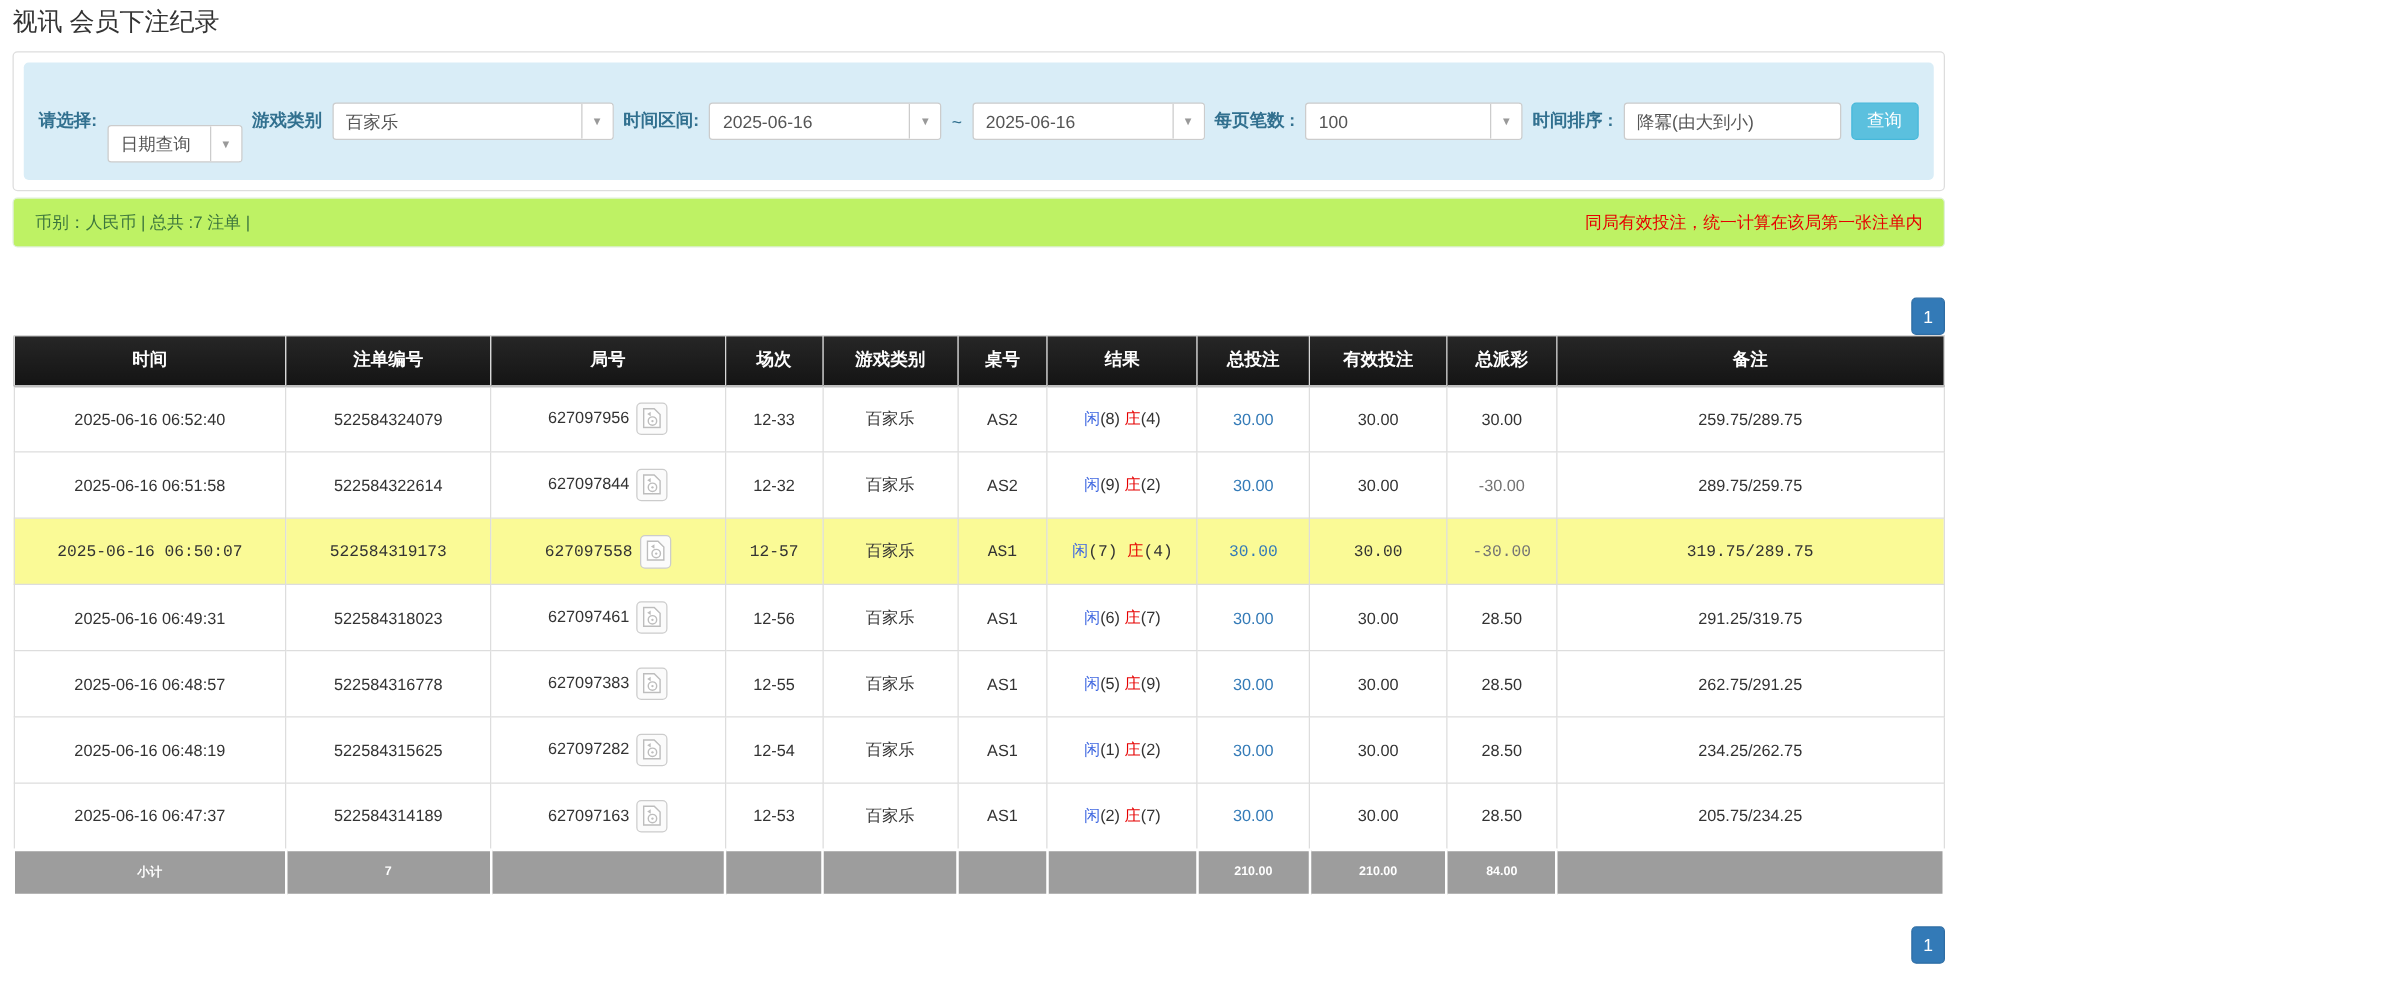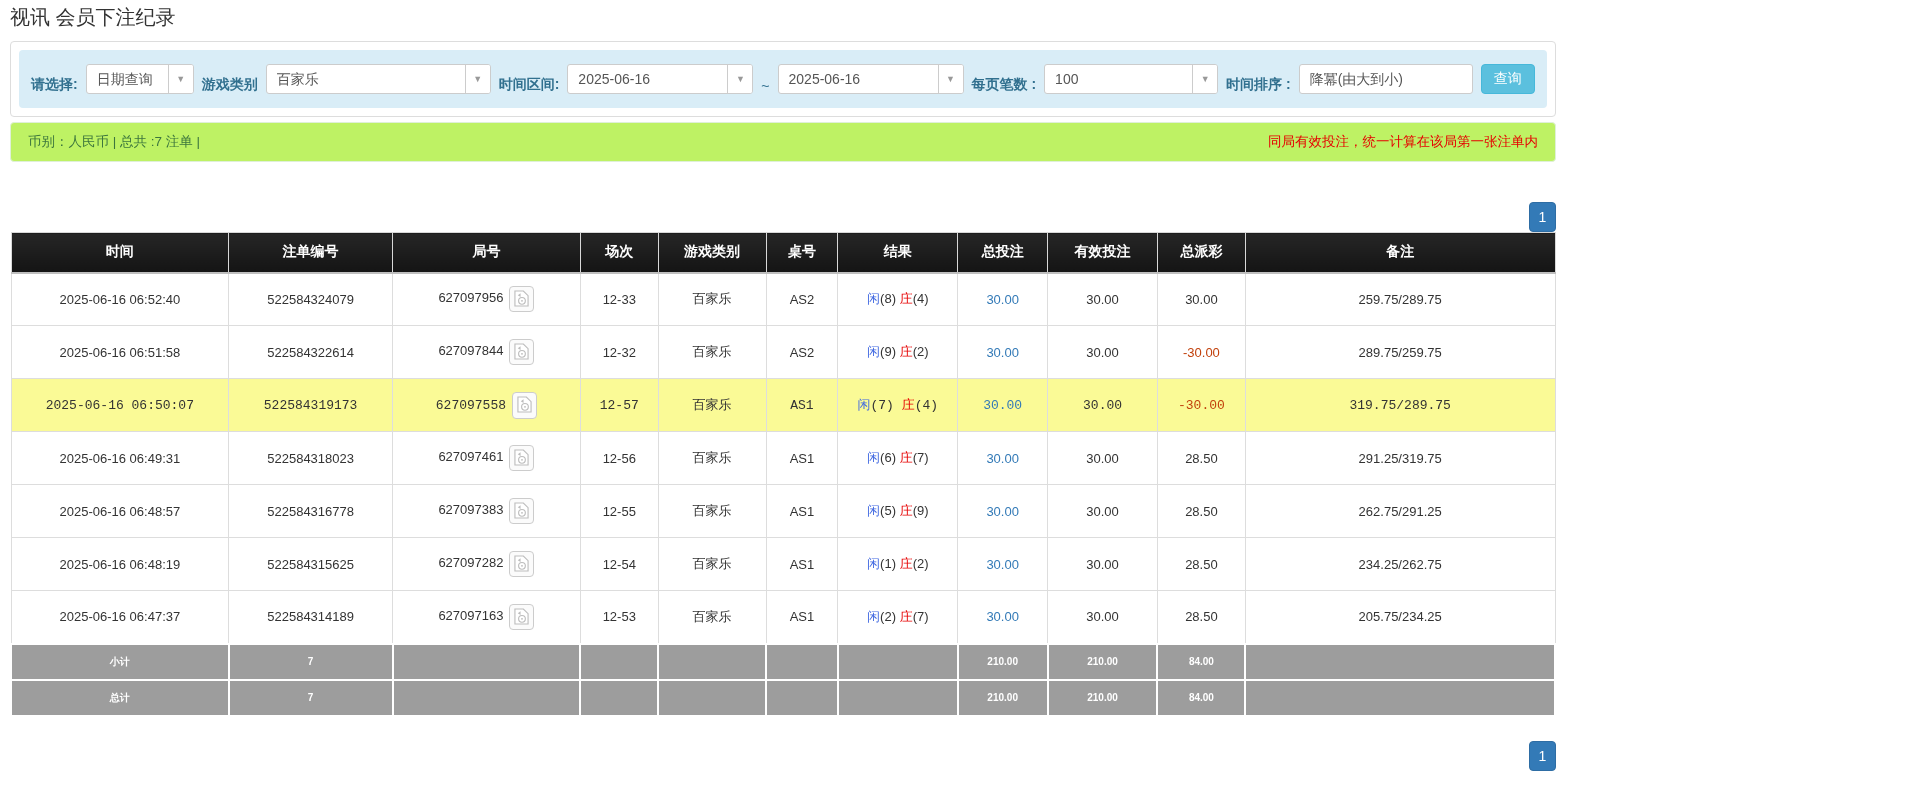--- a/index.html
+++ b/index.html
@@ -11,34 +11,34 @@
   }
   .content { width:1546px; margin-left:10px; }
 
   
   .page-title { font-size:20px; font-weight:500; color:#333; padding:4px 0 10px 0; }
 
   
   .filter-outer { border:1px solid #ddd; border-radius:4px; padding:8px; background:#fff; }
   .filter-strip {
     background:#d9edf7; border-radius:4px; padding:14px 12px;
-    display:flex; align-items:flex-end; gap:8px; font-size:14px;
+    display:flex; align-items:center; gap:8px; font-size:14px;
   }
   .f-label { color:#31708f; font-weight:bold; white-space:nowrap; }
   .combo {
     display:flex; align-items:stretch; background:#fff;
     border:1px solid #ccc; border-radius:3px; height:30px; overflow:hidden;
   }
   .combo .val { padding:0 10px; line-height:28px; color:#555; flex:1; white-space:nowrap; font-size:14px; }
   .combo .arrow {
     width:25px; border-left:1px solid #ccc; background:#fff;
     display:flex; align-items:center; justify-content:center;
     color:#999; font-size:9px; cursor:pointer;
   }
-  .w-select  { width:108px; }
+  .w-select  { width:108px;margin-top:36px; }
   .w-game    { width:225px; }
   .w-date    { width:186px; }
   .w-size    { width:174px; }
   .w-sort    { width:174px;flex-direction:column; }
   .tilde { color:#31708f; }
   .btn-search {
     background:#5bc0de; border:1px solid #46b8da; color:#fff;
     height:30px; padding:0 12px; border-radius:4px; font-size:14px; cursor:pointer;
     font-family:Liberation Sans, sans-serif;
   }
@@ -66,21 +66,21 @@
   table.records { width:100%; border-collapse:collapse; text-align:center; }
   table.records thead th {
     background:linear-gradient(#262626,#141414); color:#fff; font-weight:bold;
     height:40px; font-size:14px; border:1px solid #d8d8d8; border-bottom:2px solid #bfbfbf;
   }
   table.records tbody td {
     height:53px; border:1px solid #ddd; background:#fff; font-size:13px; color:#333;
   }
   table.records tbody tr.highlighted td { background:#fafa96;font-family:Liberation Mono, monospace; }
   .bet-link { color:#337ab7; text-decoration:none; cursor:pointer; }
-  .neg { color:#c2410c; }
+  .neg { color:#737373; }
   .res-player { color:#4169e1; }
   .res-banker { color:#e60000; }
   .res-num { color:#333; }
   .video-btn {
     display:inline-block; vertical-align:middle; margin-left:6px;
     border:1px solid #ccc; border-radius:4px; background:#fbfbfb;
     padding:3px 4px 1px 4px; cursor:pointer;
   }
   table.records tfoot td {
     background:#9d9d9d; color:#fff; height:36px; font-size:10px;
@@ -349,33 +349,20 @@
         <td></td>
           <td></td>
         <td></td>
           <td></td>
         <td></td>
         <td>210.00</td>
         <td>210.00</td>
         <td>84.00</td>
         <td></td>
       </tr>
-      <tr>
-        <td>总计</td>
-        <td>7</td>
-        <td></td>
-          <td></td>
-        <td></td>
-          <td></td>
-        <td></td>
-        <td>210.00</td>
-        <td>210.00</td>
-        <td>84.00</td>
-        <td></td>
-      </tr>
     </tfoot>
   </table>
 
   <div class="pager-row pager-bottom">
     <span class="page-btn">1</span>
   </div>
 
 </div>
 
 </body></html>

